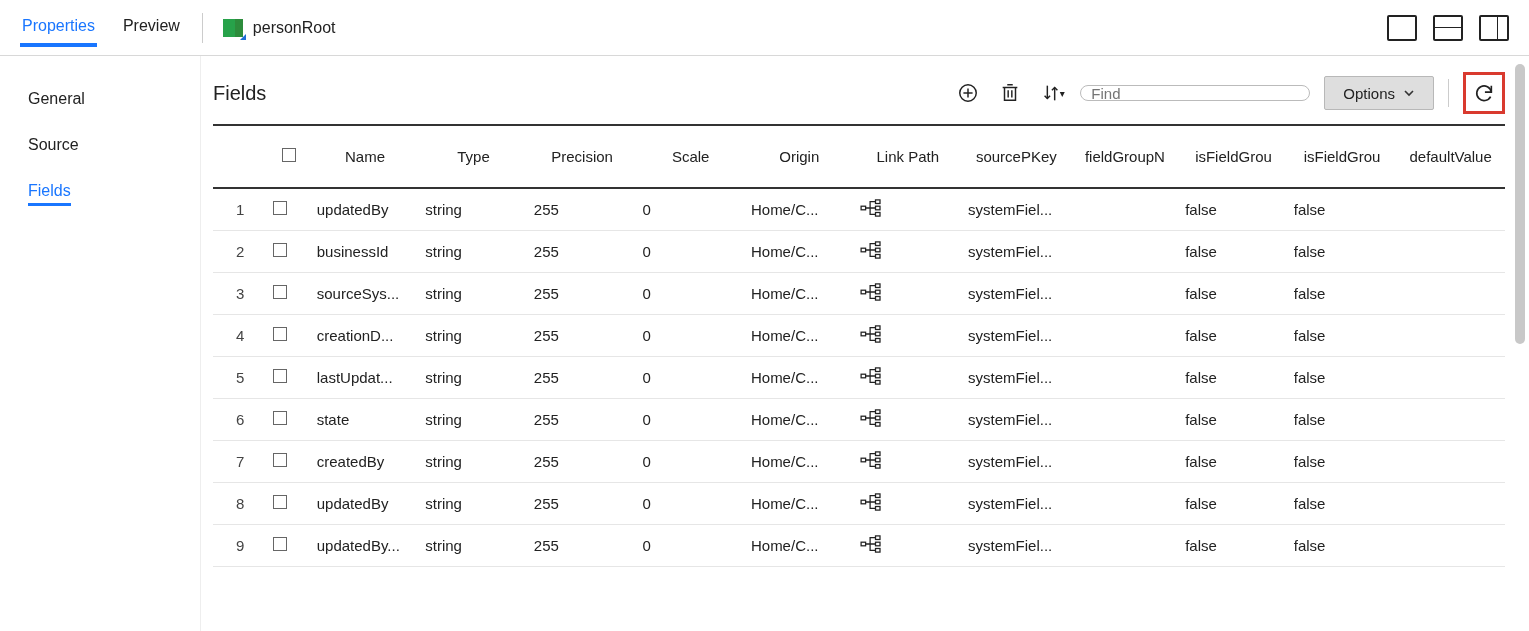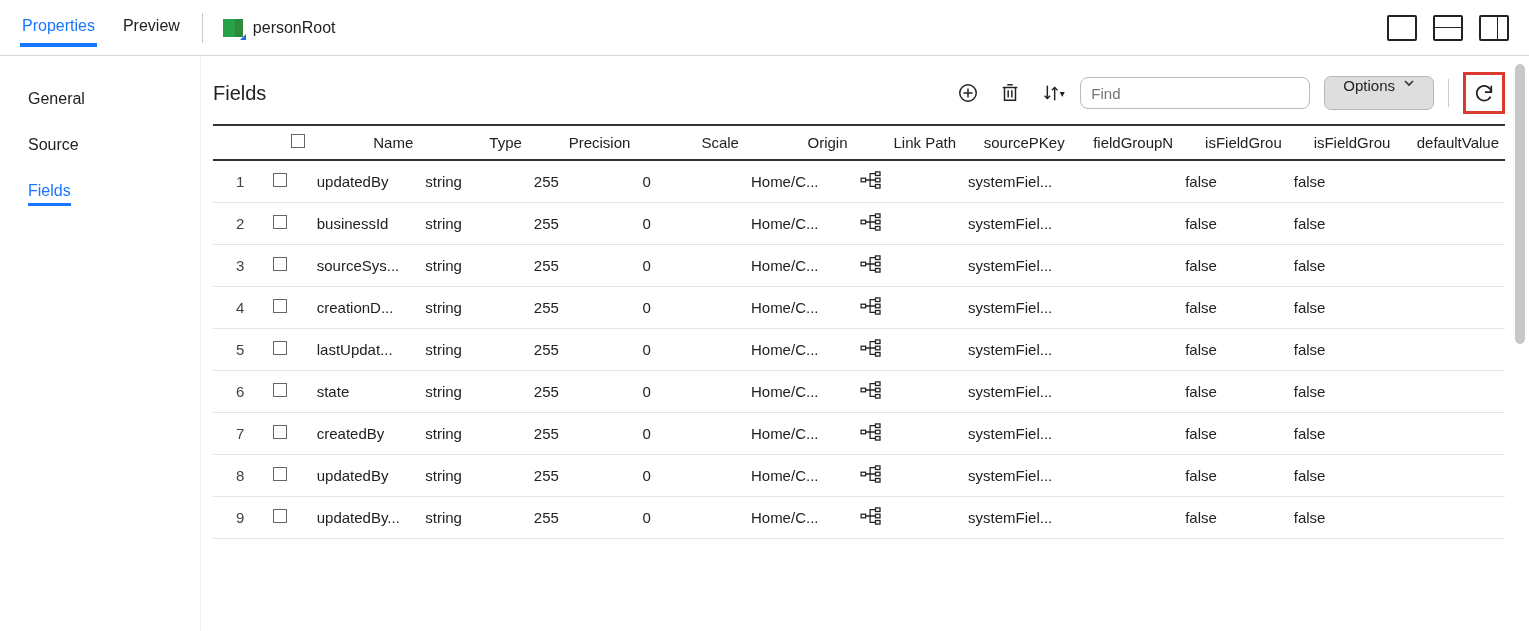--- a/index.html
+++ b/index.html
@@ -23,27 +23,27 @@
   .sidebar { width:200px; padding:20px 0 0 28px; }
   .side-item { padding:14px 0; font-size:16px; cursor:pointer; }
   .side-item.active { color:#1976ff; font-weight:500; }
   .side-item.active span { border-bottom:3px solid #1976ff; padding-bottom:4px; }
 
   .main { flex:1; padding:16px 24px 0 12px; position:relative; border-left:1px solid #eee; overflow:hidden; }
   .section-head { display:flex; align-items:center; gap:14px; padding-bottom:10px; }
   .section-title { font-size:20px; font-weight:400; }
   .section-head .spacer{flex:1;}
   .iconbtn { width:28px; height:28px; display:flex; align-items:center; justify-content:center; cursor:pointer; color:#222; }
-  .findbox { width:230px; height:32px; border:1px solid #bbb; border-radius:8px; padding:0 10px; font-size:15px; }
-  .optbtn { height:34px; padding:0 18px; border:1px solid #b8b8b8; background:#dedede; border-radius:7px; font-size:15px; display:flex; gap:8px; cursor:pointer; }
+  .findbox { width:230px; height:16px; border:1px solid #bbb; border-radius:8px; padding:0 10px; font-size:15px; }
+  .optbtn { height:34px; padding:0 18px; border:1px solid #b8b8b8; background:#dedede; border-radius:2px; font-size:15px; display:flex; align-items:center; gap:8px; cursor:pointer; }
   .vdiv2{width:1px;height:28px;background:#ccc;}
   .refresh-highlight { border:3px solid #d93a2f; padding:4px; }
   .table-wrap { border-top:2px solid #333; }
   table { border-collapse:collapse; width:100%; table-layout:fixed; }
-  thead th { text-align:right; font-weight:400; font-size:15px; padding:8px 6px; border-bottom:2px solid #333; white-space:nowrap; overflow:hidden; }
+  thead th { text-align:center; font-weight:400; font-size:15px; padding:22px 6px; border-bottom:2px solid #333; white-space:nowrap; overflow:hidden; }
   tbody td { padding:10px 6px; border-bottom:1px solid #e6e6e6; white-space:nowrap; overflow:hidden; text-overflow:ellipsis; font-size:15px; }
   .rownum { text-align:center; color:#444; }
   .cb { width:14px; height:14px; border:1.5px solid #666; display:inline-block; }
   .link-icon svg { width:22px; height:18px; }
   .scrollbar { position:absolute; right:4px; top:8px; width:10px; height:280px; background:#c8c8c8; border-radius:6px; }
   col.c-idx{width:50px;} col.c-cb{width:40px;} col.c-name{width:100px;} col.c-type{width:100px;}
   col.c-prec{width:100px;} col.c-scale{width:100px;} col.c-origin{width:100px;} col.c-link{width:100px;}
   col.c-fn{width:100px;} col.c-fg{width:100px;} col.c-if1{width:100px;} col.c-if2{width:100px;} col.c-dv{width:100px;}
 </style>
 </head>

